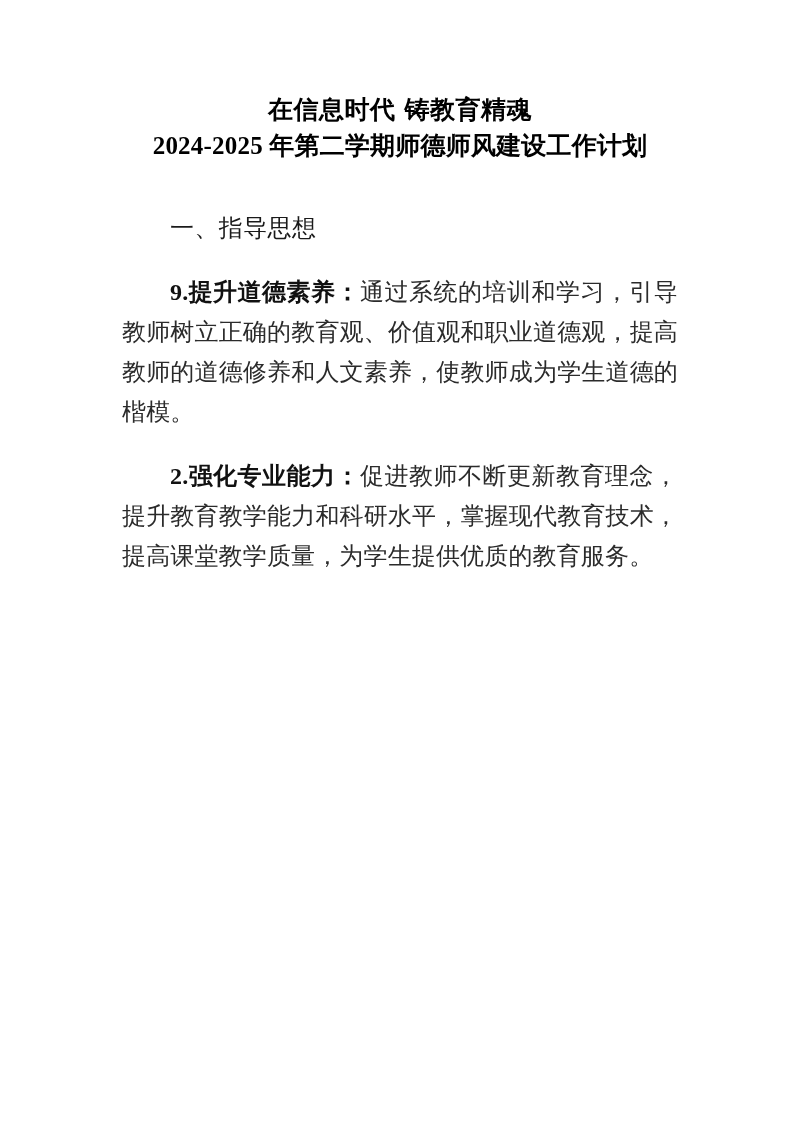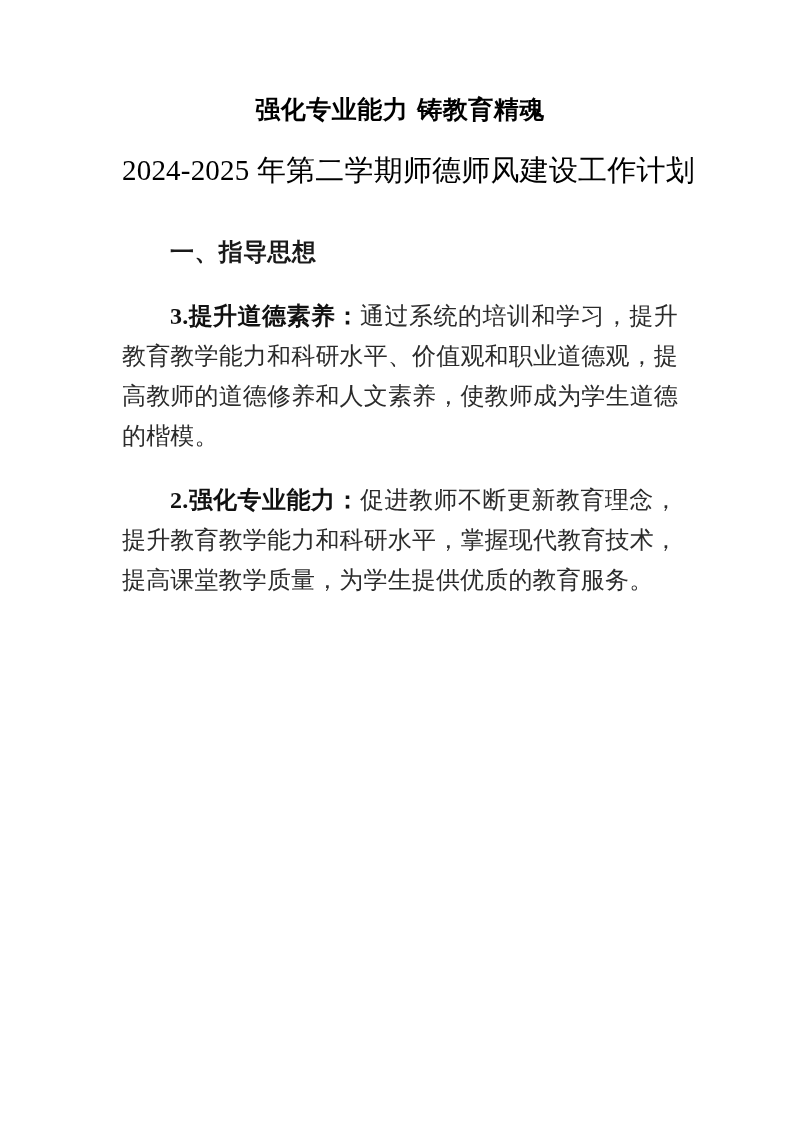--- a/index.html
+++ b/index.html
@@ -44,39 +44,39 @@
     font-weight: 700;
     line-height: 36px;
     letter-spacing: 0.5px;
     color: #000000;
     text-align: center;
     white-space: nowrap;
   }
 
   .doc-title-sub {
     font-family: "Liberation Serif", "DejaVu Serif", serif;
-    font-size: 29px;
-    font-weight: 400;
+    font-size: 25px;
+    font-weight: 700;
     line-height: 36px;
     letter-spacing: 0.2px;
     color: #000000;
     text-align: center;
-    margin-top: 24px;
+    margin-top: 0;
     white-space: nowrap;
   }
 
   
   .body-block {
     margin-top: 44px;
   }
 
   .section-heading {
     font-family: "Liberation Serif", "DejaVu Serif", serif;
     font-size: 24px;
-    font-weight: 700;
+    font-weight: 400;
     line-height: 40px;
     color: #1a1a1a;
     text-indent: 48px;
     letter-spacing: 0.4px;
   }
 
   .para {
     font-family: "Liberation Serif", "DejaVu Serif", serif;
     font-size: 24px;
     font-weight: 400;
@@ -97,33 +97,33 @@
     font-weight: 400;
   }
 </style>
 </head>
 <body>
 
 <div class="page">
   <div class="content">
 
     <div class="title-block">
-      <div class="doc-title-main">强化专业能力 铸教育精魂</div>
+      <div class="doc-title-main">在信息时代 铸教育精魂</div>
       <div class="doc-title-sub">2024-2025 年第二学期师德师风建设工作计划</div>
     </div>
 
     <div class="body-block">
 
       <div class="section-heading">一、指导思想</div>
 
 
 
 
       <p class="para">
-        <span class="lead">3.提升道德素养：</span><span class="tail">通过系统的培训和学习，提升教育教学能力和科研水平、价值观和职业道德观，提高教师的道德修养和人文素养，使教师成为学生道德的楷模。</span>
+        <span class="lead">9.提升道德素养：</span><span class="tail">通过系统的培训和学习，引导教师树立正确的教育观、价值观和职业道德观，提高教师的道德修养和人文素养，使教师成为学生道德的楷模。</span>
       </p>
 
       <p class="para">
         <span class="lead">2.强化专业能力：</span><span class="tail">促进教师不断更新教育理念，提升教育教学能力和科研水平，掌握现代教育技术，提高课堂教学质量，为学生提供优质的教育服务。</span>
       </p>
 
     </div>
   </div>
 </div>
 

